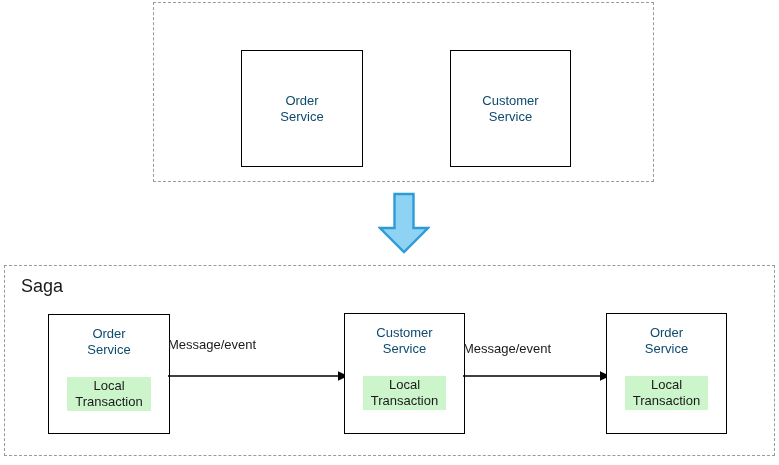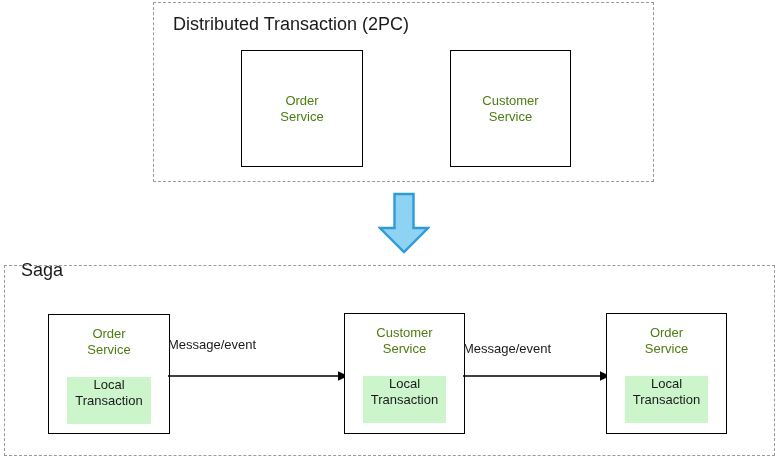--- a/index.html
+++ b/index.html
@@ -48,38 +48,38 @@
     line-height: 21px;
     color: #1a1a1a;
     white-space: nowrap;
   }
   #title-2pc {
     left: 173px;
     top: 14px;
   }
   #title-saga {
     left: 21px;
-    top: 260px;
+    top: 276px;
   }
 
   
   .service-box {
     position: absolute;
     border: 1.5px solid #000000;
     background: #ffffff;
     box-sizing: border-box;
   }
   .service-label {
     position: absolute;
     left: 0;
     right: 0;
     text-align: center;
     font-size: 13px;
     line-height: 16px;
-    color: #4d7c0f;
+    color: #0c4a6e;
     white-space: pre-line;
   }
 
   #box-2pc-order {
     left: 241px;
     top: 50px;
     width: 122px;
     height: 117px;
   }
   #box-2pc-customer {
@@ -101,24 +101,24 @@
     box-sizing: border-box;
   }
   .saga-box .service-label {
     top: 11px;
   }
   .local-tx {
     position: absolute;
     left: 18px;
     right: 18px;
     top: 62px;
-    height: 47px;
+    height: 34px;
     background: #ccf5cc;
     display: flex;
-    align-items: flex-start;
+    align-items: center;
     justify-content: center;
   }
   .local-tx-label {
     text-align: center;
     font-size: 13px;
     line-height: 16px;
     color: #1a1a1a;
     white-space: pre-line;
   }
 
@@ -170,21 +170,20 @@
     height: 62px;
   }
 </style>
 </head>
 <body>
 
 <div id="canvas">
 
   <div class="group-box" id="group-2pc"></div>
 
-  <div class="group-title" id="title-2pc">Distributed Transaction (2PC)</div>
 
   <div class="service-box centered" id="box-2pc-order">
     <div class="service-label">Order
 Service</div>
   </div>
 
   <div class="service-box centered" id="box-2pc-customer">
     <div class="service-label">Customer
 Service</div>
   </div>

